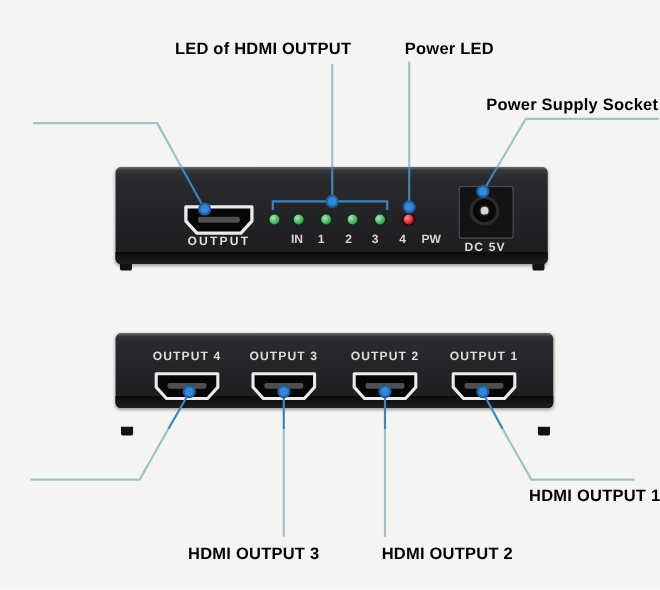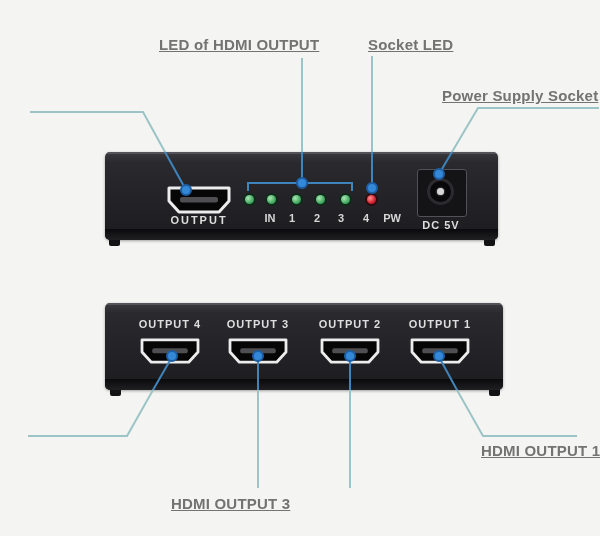--- a/index.html
+++ b/index.html
@@ -3,21 +3,21 @@
 <meta charset="utf-8">
 <style>
   html,body { margin:0; padding:0; background:#ffffff; }
   .canvas {
     position:relative; width:600px; height:536px;
     background:#f4f4f2; overflow:hidden;
     font-family:"Liberation Sans", sans-serif;
   }
   .callout {
     position:absolute; z-index:2; font-weight:bold; font-size:15px;
-    color:#737373; white-space:nowrap; letter-spacing:0.2px;text-decoration:underline;
+    color:#000000; white-space:nowrap; letter-spacing:0.2px;
   }
   .device {
     position:absolute; z-index:1; border-radius:5px;
     background:linear-gradient(180deg,#3b3b3f 0%,#2a2a2e 12%,#232327 55%,#1c1c1f 100%);
     box-shadow:0 1px 3px rgba(0,0,0,0.35);
   }
   .device::before {
     content:""; position:absolute; left:2px; right:2px; top:0; height:2px;
     background:#5a5a60; opacity:.8; border-radius:5px 5px 0 0;
   }
@@ -48,24 +48,25 @@
   .leader { stroke:#9cc4c6; stroke-width:2; fill:none; }
   .leader-dark { stroke:#3f84bb; stroke-width:2; fill:none; }
   .dot { fill:#3488d8; stroke:#1d5fa5; stroke-width:2; }
 </style>
 </head>
 <body>
 
 <div class="canvas">
 
   <div class="callout" style="left:159px; top:36px;">LED of HDMI OUTPUT</div>
-  <div class="callout" style="left:368px; top:36px;">Socket LED</div>
+  <div class="callout" style="left:368px; top:36px;">Power LED</div>
   <div class="callout" style="left:442px; top:87px;">Power Supply Socket</div>
   <div class="callout" style="left:469px; top:442px;margin-left:12px;">HDMI OUTPUT 1</div>
   <div class="callout" style="left:152px; top:495px;margin-left:19px;">HDMI OUTPUT 3</div>
+  <div class="callout" style="left:347px; top:495px;">HDMI OUTPUT 2</div>
 
   <div class="device" style="left:105px; top:152px; width:393px; height:88px;">
     <div class="foot" style="left:4px; top:86px;"></div>
     <div class="foot" style="left:379px; top:86px;"></div>
 
     <svg class="port" style="left:60px; top:33px;" width="68" height="30" viewBox="0 0 68 30">
       <path d="M4 3 H64 V16 L54 27 H14 L4 16 Z" fill="#060607" stroke="#ececec" stroke-width="3" stroke-linejoin="round"></path>
       <rect x="15" y="12" width="38" height="5.5" rx="2" fill="#4f4f52"></rect>
     </svg>
     <div class="panel-label" style="left:56px; top:62px; width:76px; letter-spacing:2px;">OUTPUT</div>
@@ -83,21 +84,21 @@
     <span class="led-label" style="left:204px; top:60px; width:24px;">3</span>
     <span class="led-label" style="left:229px; top:60px; width:24px;">4</span>
     <span class="led-label" style="left:255px; top:60px; width:24px;">PW</span>
 
     <div class="dc-square" style="left:312px; top:17px; width:48px; height:46px;"></div>
     <div class="dc-ring" style="left:322px; top:26px;"></div>
     <div class="dc-pin" style="left:332px; top:36px;"></div>
     <div class="panel-label" style="left:308px; top:67px; width:56px;">DC 5V</div>
   </div>
 
-  <div class="device" style="left:105px; top:303px; width:398px; height:87px;">
+  <div class="device" style="left:105px; top:303px; width:398px; height:68px;">
     <div class="foot" style="left:5px; top:85px;"></div>
     <div class="foot" style="left:384px; top:85px;"></div>
 
     <div class="panel-label" style="left:27px; top:15px; width:76px;">OUTPUT 4</div>
     <svg class="port" style="left:32px; top:34px;" width="66" height="28" viewBox="0 0 68 30">
       <path d="M4 3 H64 V16 L54 27 H14 L4 16 Z" fill="#060607" stroke="#ececec" stroke-width="3" stroke-linejoin="round"></path>
       <rect x="15" y="12" width="38" height="5.5" rx="2" fill="#4f4f52"></rect>
     </svg>
 
     <div class="panel-label" style="left:115px; top:15px; width:76px;">OUTPUT 3</div>

